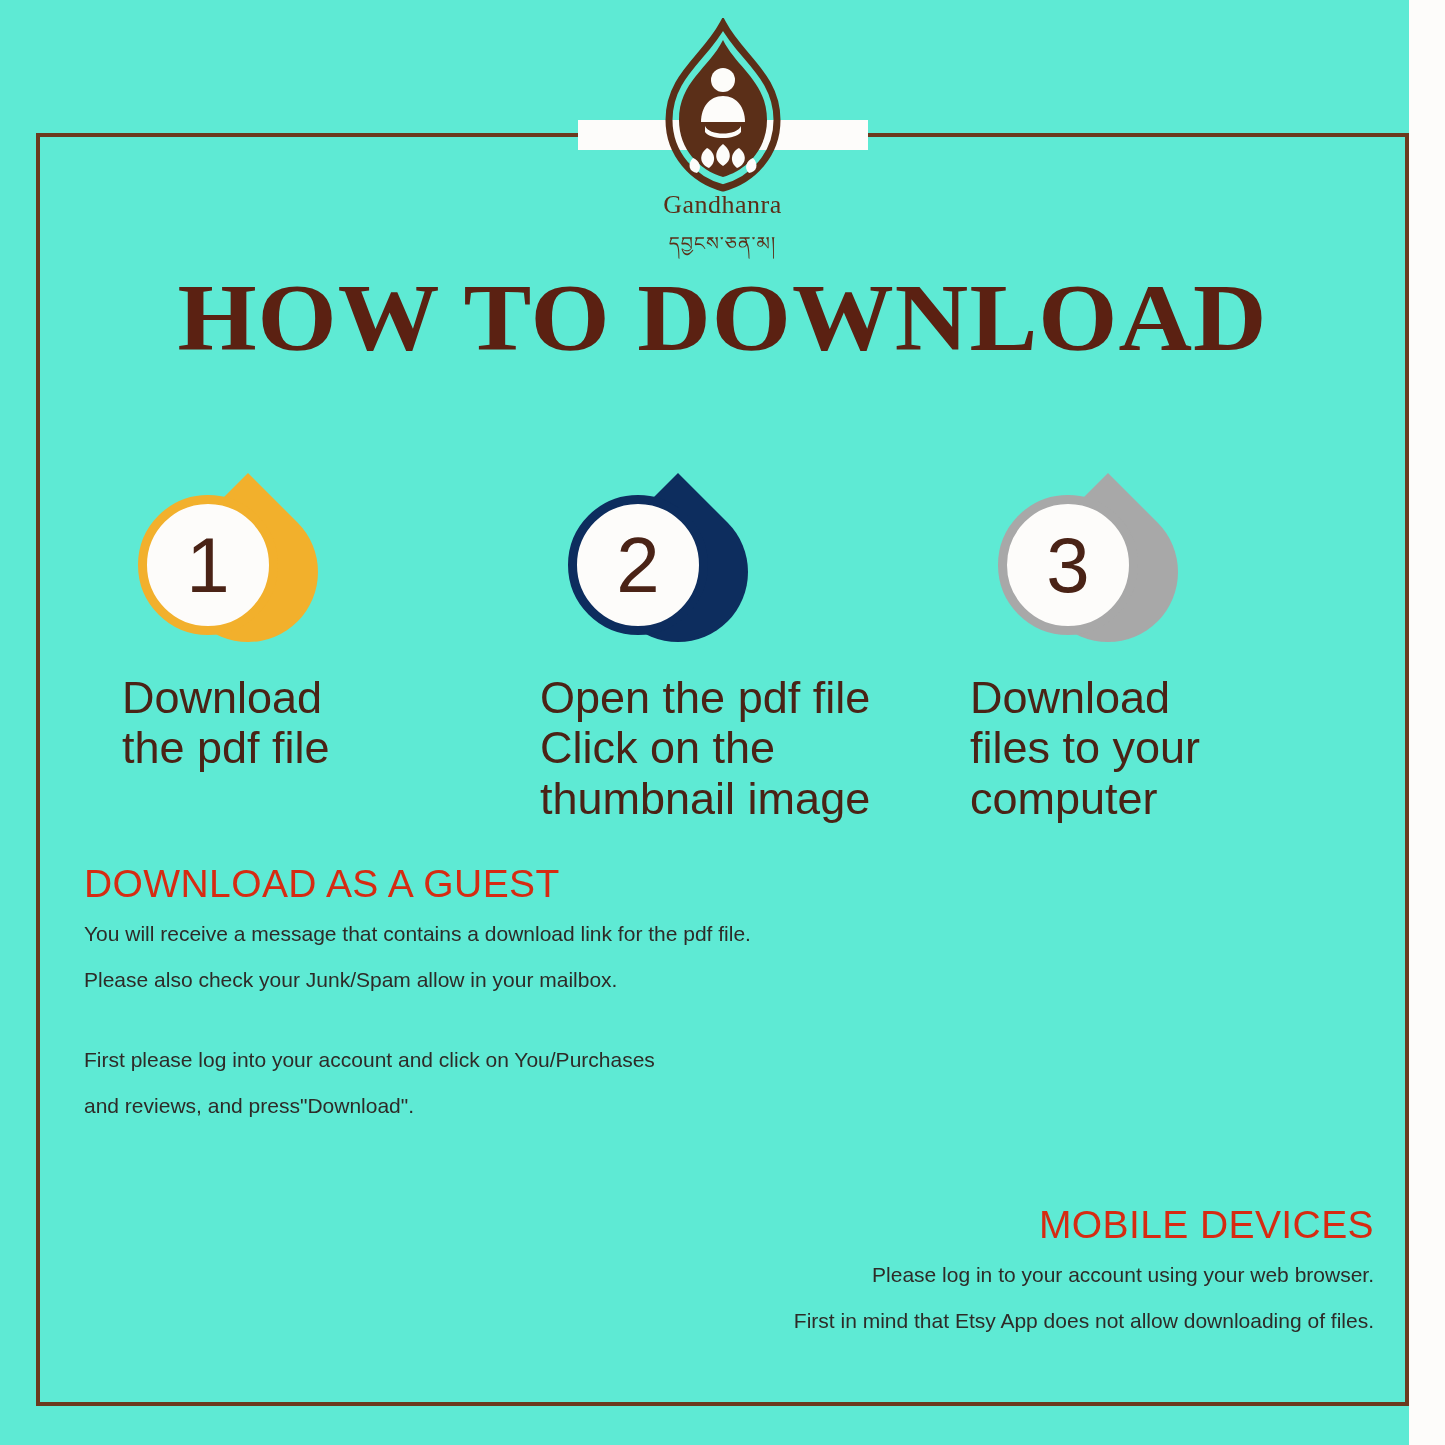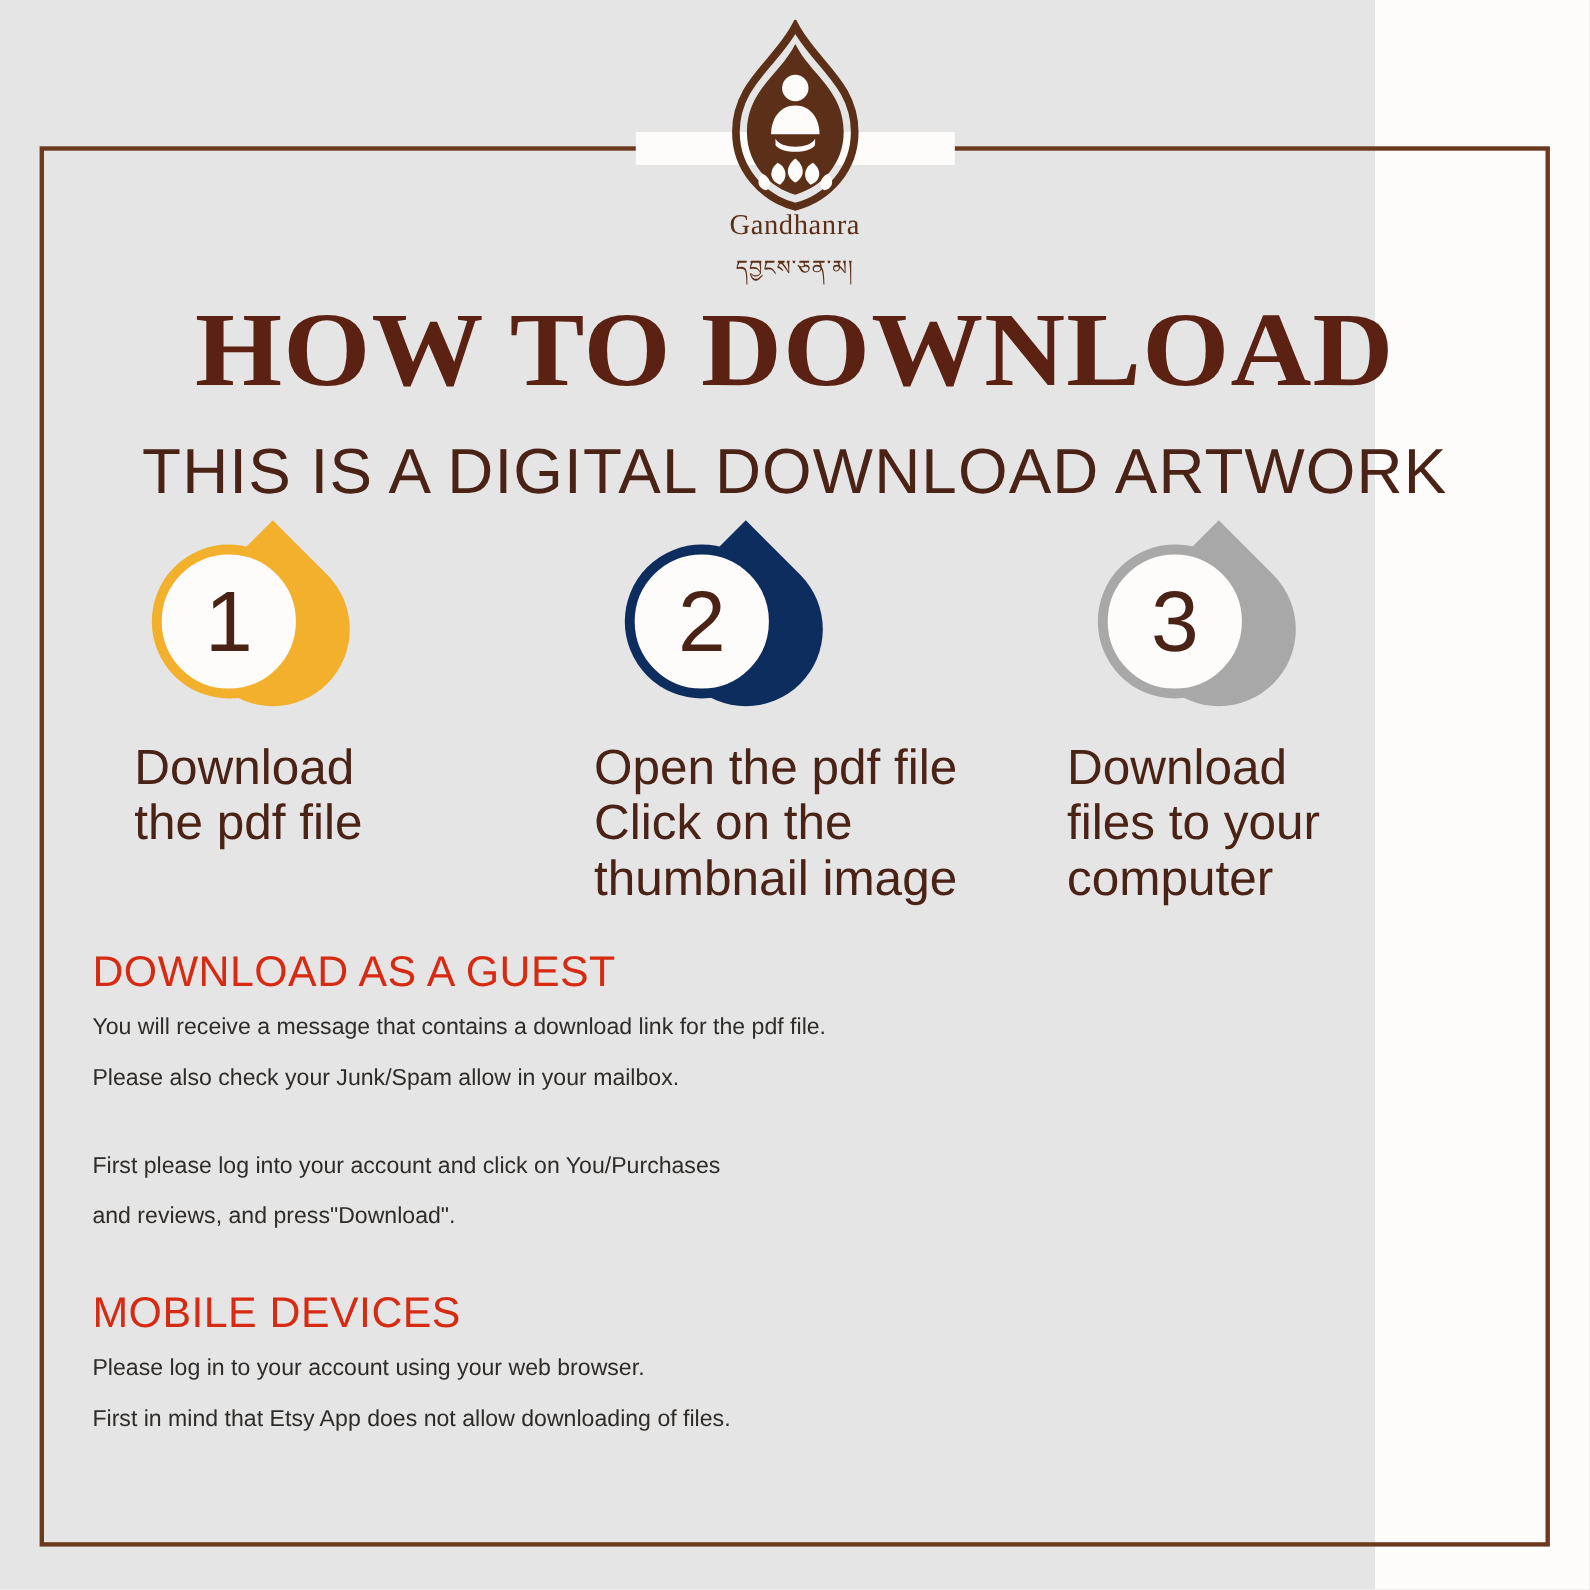--- a/index.html
+++ b/index.html
@@ -8,23 +8,23 @@
   }
   body {
     width: 1445px;
     height: 1445px;
     background: #fdfcfa;
     font-family: "Liberation Sans", sans-serif;
     overflow: hidden;
   }
   .page {
     position: relative;
-    width: 1250px;
+    width: 1409px;
     height: 1445px;
-    background: #e5e5e5;
+    background: #5eead4;
     box-sizing: border-box;
   }
   
   .frame {
     position: absolute;
     left: 36px;
     top: 133px;
     width: 1373px;
     height: 1273px;
     border: 4px solid #6b3a1e;
@@ -158,21 +158,21 @@
     margin-bottom: 16px;
   }
   .sec-line {
     font-family: "Liberation Sans", sans-serif;
     font-size: 21px;
     color: #2e2b28;
     margin-bottom: 22px;
   }
   .b1 { top: 862px; }
   .b2 { top: 1048px; }
-  .b3 { top: 1172px; }
+  .b3 { top: 1203px; text-align: right; }
 </style>
 </head>
 <body>
 
 <div class="page">
 
   <div class="frame"></div>
   <div class="frame-gap"></div>
 
   <div class="logo-wrap">
@@ -190,21 +190,20 @@
       <path d="M72 130 C64 136 64 146 74 150 C82 144 80 134 72 130 Z" fill="#fdfcfa"></path>
       <path d="M104 130 C112 136 112 146 102 150 C94 144 96 134 104 130 Z" fill="#fdfcfa"></path>
       <path d="M58 140 C52 146 54 154 62 155 C68 150 64 142 58 140 Z" fill="#fdfcfa"></path>
       <path d="M118 140 C124 146 122 154 114 155 C108 150 112 142 118 140 Z" fill="#fdfcfa"></path>
     </svg>
     <div class="logo-name">Gandhanra</div>
     <div class="logo-tibetan">དབྱངས་ཅན་མ།</div>
   </div>
 
   <div class="title">HOW TO DOWNLOAD</div>
-  <div class="subtitle">THIS IS A DIGITAL DOWNLOAD  ARTWORK</div>
 
   <div class="steps">
 
     <div class="step step-1">
       <div class="badge-wrap">
         <div class="badge-tail" style="background:#f2b02c;"></div>
         <div class="badge-circle" style="border:9px solid #f2b02c;">1</div>
       </div>
       <div class="step-text" style="white-space:pre-line;">Download
 the pdf file</div>

